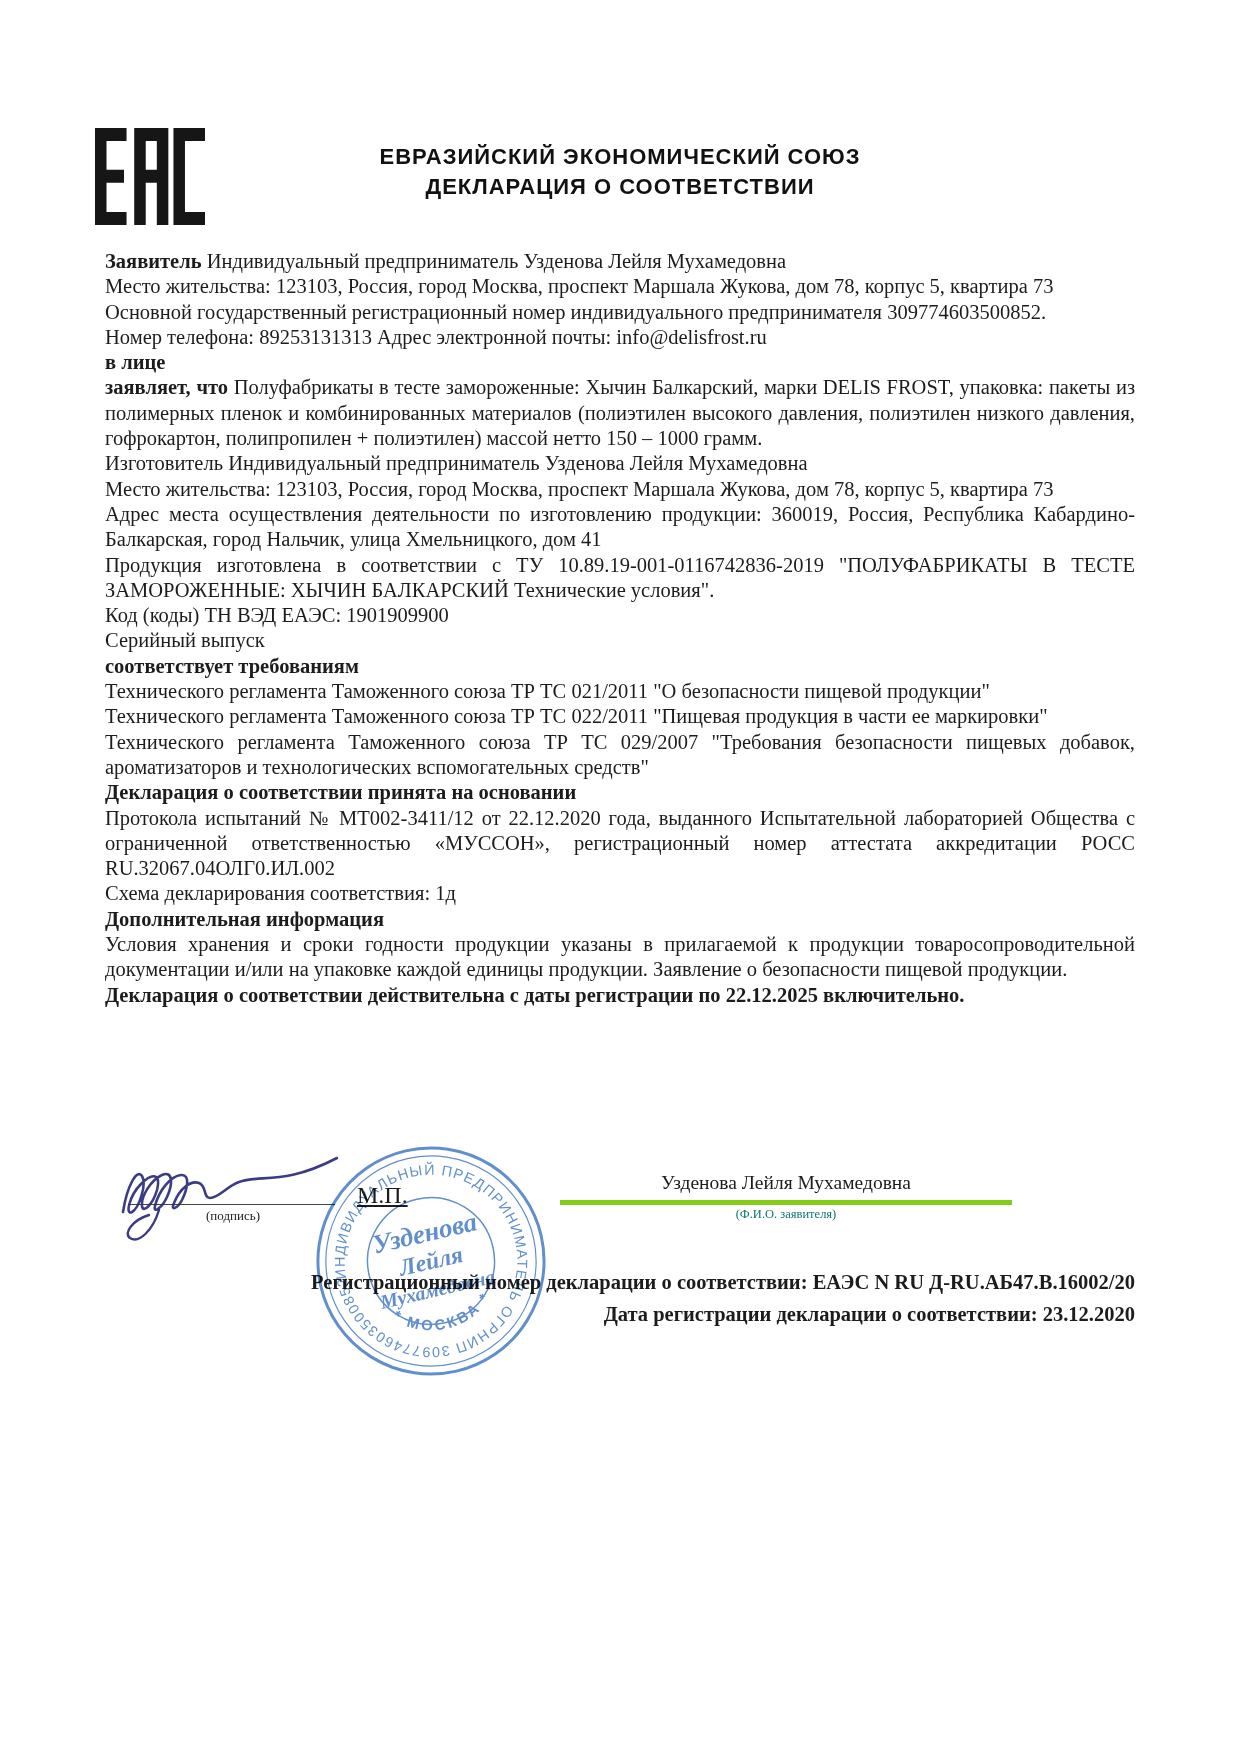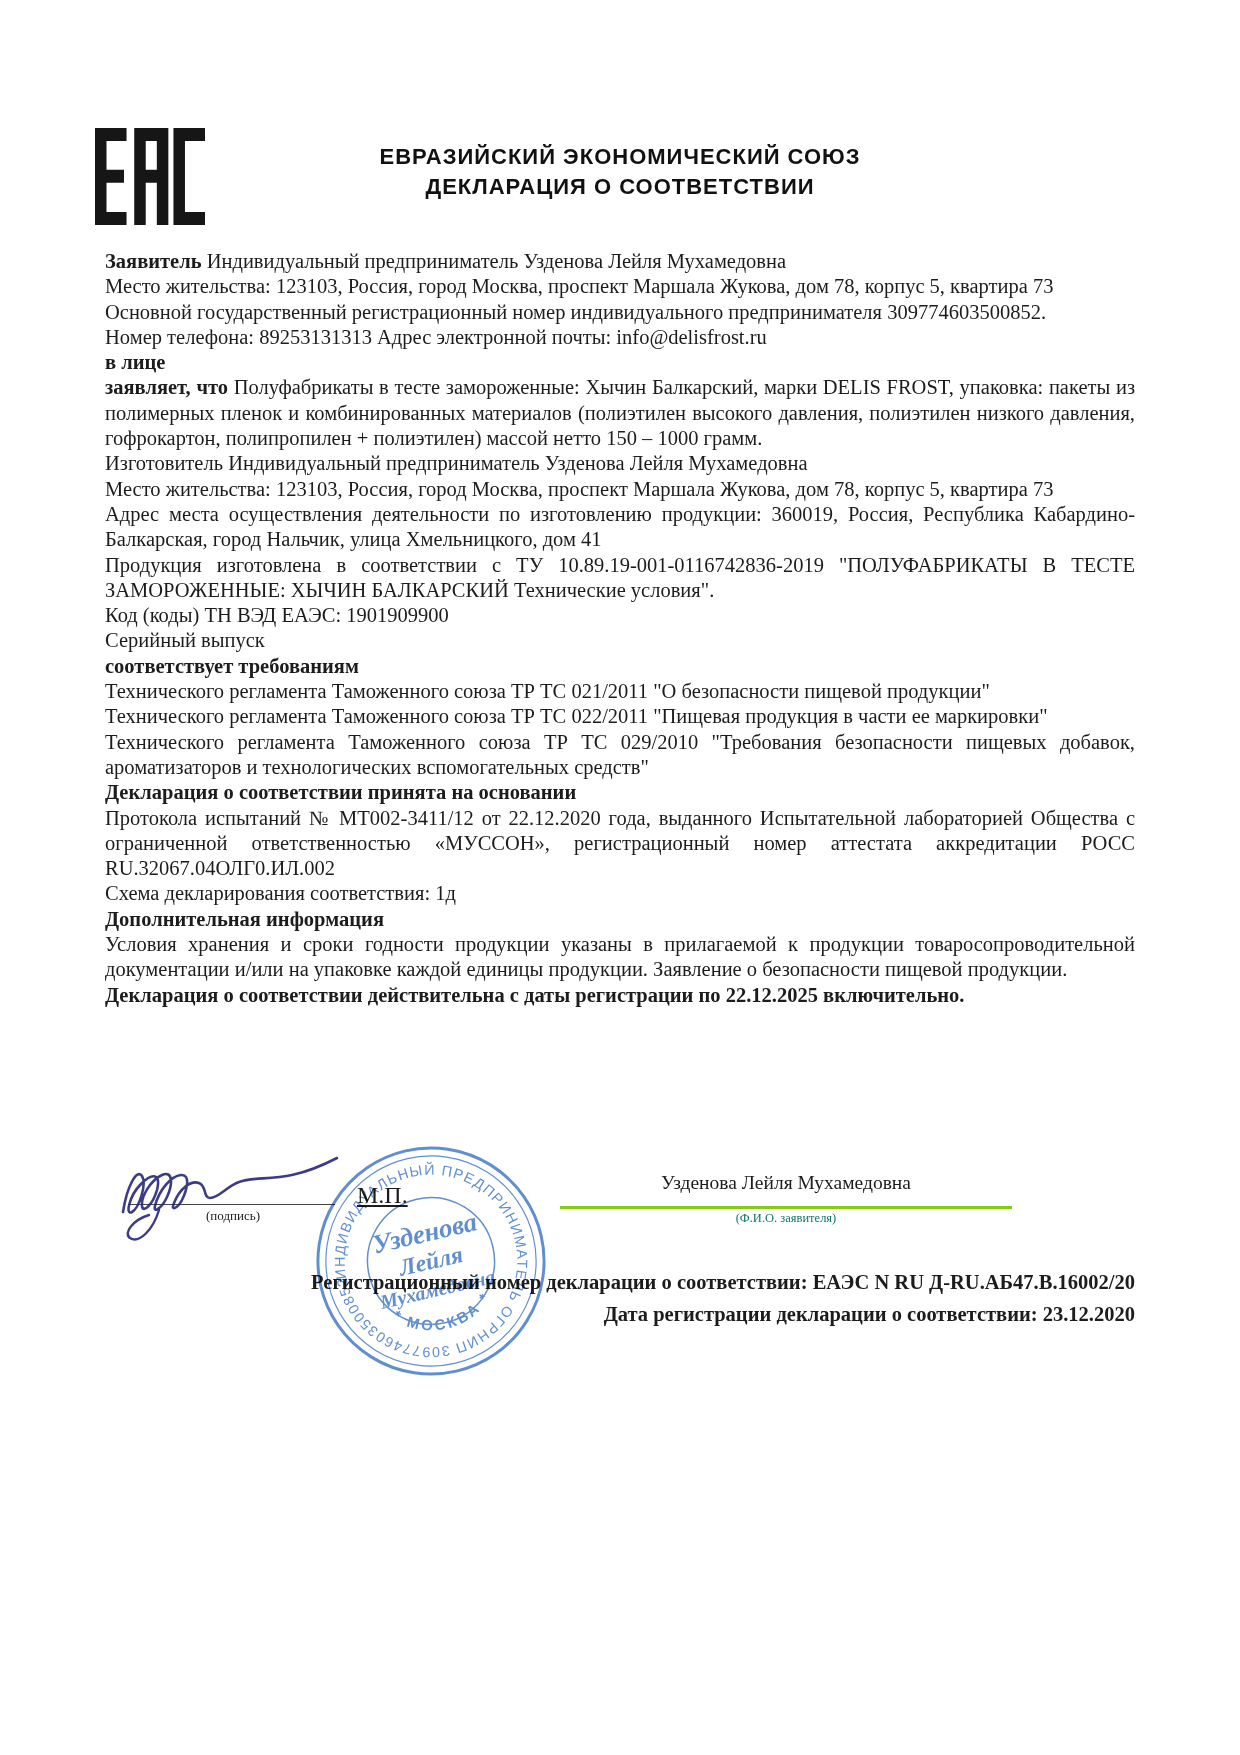--- a/index.html
+++ b/index.html
@@ -28,21 +28,21 @@
   .signature-ink { position:absolute; left:115px; top:1136px; width:230px; height:95px; z-index:2; }
   .sig-line { position:absolute; left:128px; top:1188px; width:207px; height:1px; background:#444; }
   .sig-label { position:absolute; left:168px; top:1192px; width:130px; text-align:center; font-size:13px; color:#222; }
   .mp { position:absolute; left:357px; top:1166px; font-size:24px; color:#1c1c1c; z-index:1;text-decoration:underline; }
   .stamp-wrap {
     position:absolute; left:312px; top:1126px; width:238px; height:238px;
     transform:rotate(-13deg); opacity:.88; mix-blend-mode:multiply; z-index:3;
   }
   .stamp-wrap svg { width:100%; height:100%; }
   .fio-block { position:absolute; left:560px; top:1156px; width:452px; text-align:center; }
-  .fio-name { font-size:19.5px; padding-bottom:12px; border-bottom:3px solid #84cc16; }
+  .fio-name { font-size:19.5px; padding-bottom:6px; border-bottom:5px solid #84cc16; }
   .fio-label { font-size:12.5px; padding-top:2px; color:#0f766e; }
   
   .reg { position:absolute; left:105px; top:1250px; width:1030px;text-align:right; }
   .reg-line { font-weight:bold; font-size:20.5px; line-height:32px; }
 </style>
 </head>
 <body>
 
 <div class="page">
 
@@ -66,21 +66,21 @@
     <p class="para"><span class="b">заявляет, что</span><span> Полуфабрикаты в тесте замороженные: Хычин Балкарский, марки DELIS FROST, упаковка: пакеты из полимерных пленок и комбинированных материалов (полиэтилен высокого давления, полиэтилен низкого давления, гофрокартон, полипропилен + полиэтилен) массой нетто 150 – 1000 грамм.</span></p>
     <p class="para"><span>Изготовитель Индивидуальный предприниматель Узденова Лейля Мухамедовна</span></p>
     <p class="para"><span>Место жительства: 123103, Россия, город Москва, проспект Маршала Жукова, дом 78, корпус 5, квартира 73</span></p>
     <p class="para"><span>Адрес места осуществления деятельности по изготовлению продукции: 360019, Россия, Республика Кабардино-Балкарская, город Нальчик, улица Хмельницкого, дом 41</span></p>
     <p class="para"><span>Продукция изготовлена в соответствии с ТУ 10.89.19-001-0116742836-2019 "ПОЛУФАБРИКАТЫ  В ТЕСТЕ ЗАМОРОЖЕННЫЕ:  ХЫЧИН БАЛКАРСКИЙ Технические условия".</span></p>
     <p class="para"><span>Код (коды) ТН ВЭД ЕАЭС: 1901909900</span></p>
     <p class="para"><span>Серийный выпуск</span></p>
     <p class="para"><span class="b">соответствует требованиям</span></p>
     <p class="para"><span>Технического регламента Таможенного союза ТР ТС 021/2011 "О безопасности пищевой продукции"</span></p>
     <p class="para"><span>Технического регламента Таможенного союза ТР ТС 022/2011 "Пищевая продукция в части ее маркировки"</span></p>
-    <p class="para"><span>Технического регламента Таможенного союза ТР ТС 029/2010 "Требования безопасности пищевых добавок, ароматизаторов и технологических вспомогательных средств"</span></p>
+    <p class="para"><span>Технического регламента Таможенного союза ТР ТС 029/2007 "Требования безопасности пищевых добавок, ароматизаторов и технологических вспомогательных средств"</span></p>
     <p class="para"><span class="b">Декларация о соответствии принята на основании</span></p>
     <p class="para"><span>Протокола испытаний № МТ002-3411/12 от 22.12.2020 года, выданного Испытательной лабораторией Общества с ограниченной ответственностью «МУССОН», регистрационный номер аттестата аккредитации РОСС RU.32067.04ОЛГ0.ИЛ.002</span></p>
     <p class="para"><span>Схема декларирования соответствия: 1д</span></p>
     <p class="para"><span class="b">Дополнительная информация</span></p>
     <p class="para"><span>Условия хранения и сроки годности продукции указаны в прилагаемой к продукции товаросопроводительной документации и/или на упаковке каждой единицы продукции. Заявление о безопасности пищевой продукции.</span></p>
     <p class="para"><span class="b">Декларация о соответствии действительна с даты регистрации по 22.12.2025 включительно.</span></p>
   </div>
 
   <svg class="signature-ink" viewBox="0 0 230 95" fill="none" aria-hidden="true">
     <path stroke="#2b2b7a" stroke-width="2.6" stroke-linecap="round" fill="none" opacity="0.92" d="M8,60 C12,34 22,16 27,24 C32,32 24,56 17,60 C10,64 14,44 26,32 C38,20 46,22 42,38 C38,52 28,62 27,54 C26,44 36,28 47,23 C58,18 58,32 52,45 C47,56 38,62 40,54 C44,38 56,24 66,23 C76,22 72,38 67,48 C63,56 55,60 59,51 C65,36 76,28 84,31 C92,34 88,46 95,46 C104,46 112,34 124,30 C146,22 168,34 222,6"></path>

